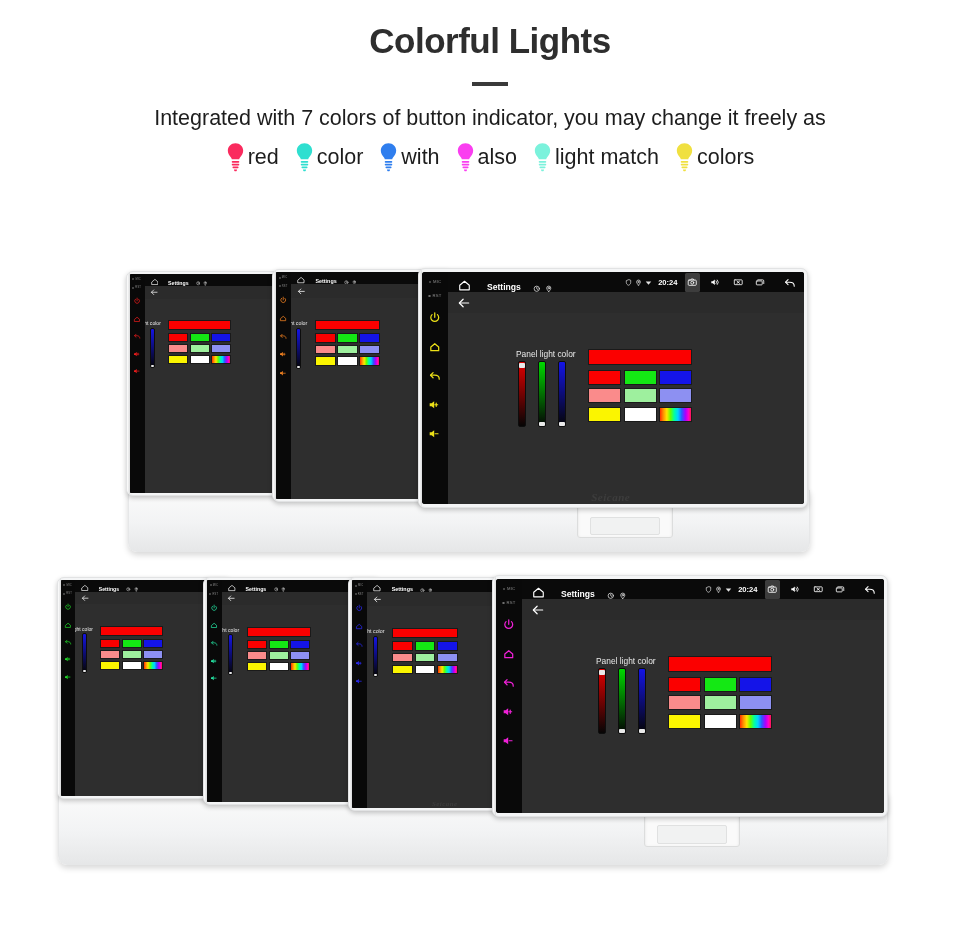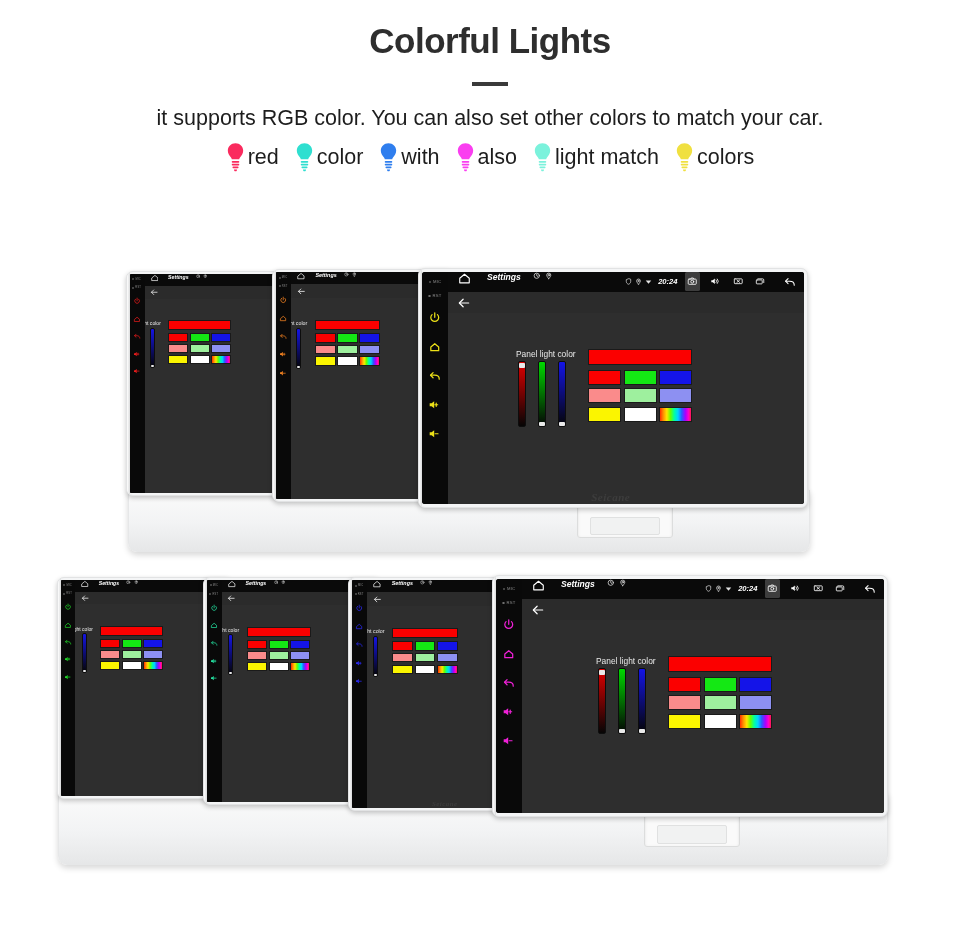--- a/index.html
+++ b/index.html
@@ -74,21 +74,21 @@
   .keys .micro {
     font-size: 3.4px; color: #8d8d8d; letter-spacing: .2px;
     white-space: nowrap;
   }
 
   
   .screen { position: absolute; top: 0; bottom: 0; right: 0; background: #1f1f1f; overflow: hidden; }
   .statusbar {
     position: relative; width: 100%;
     background: #0a0a0a;
-    display: flex; align-items: flex-start; font-style: italic;
+    display: flex; align-items: flex-end;
   }
   .sb-title { color: #fff; font-weight: bold; }
   .sb-clock { color: #fff; font-weight: bold; }
 
   .actionbar { width: 100%; background: #2b2b2b; display: flex; align-items: center; }
 
   .content { position: relative; width: 100%; background: #2e2e2e; }
 
   .panel-label { position: absolute; color: #e8e8e8; white-space: nowrap; }
 
@@ -124,21 +124,21 @@
 </style>
 </head>
 <body>
 
 <div id="page">
 
   <div class="hdr">
     <h1>Colorful Lights</h1>
     <div class="divider"></div>
     <div class="desc">
-      <div>it supports RGB color. You can also set other colors to match your car.</div>
+      <div>Integrated with 7 colors of button indicator, you may change it freely as</div>
     </div>
     <div class="legend" id="legend">
         <div class="legend-item">
           <span class="bulb"><svg viewBox="0 0 20 32" width="19" height="30">
               <path fill="#fa2b5e" d="M10 1.2C5.3 1.2 1.8 4.8 1.8 9.2c0 3.2 1.9 5.3 3.2 7 .6.8 1 1.5 1 2.2h8c0-.7.4-1.4 1-2.2 1.3-1.7 3.2-3.8 3.2-7 0-4.4-3.5-8-8.2-8z"></path>
               <rect fill="#fa2b5e" x="6" y="20.3" width="8" height="1.9" rx=".8"></rect>
               <rect fill="#fa2b5e" x="6" y="23.2" width="8" height="1.9" rx=".8"></rect>
               <rect fill="#fa2b5e" x="6.8" y="26.1" width="6.4" height="1.9" rx=".8"></rect>
               <path fill="#fa2b5e" d="M8.4 29.2h3.2c0 1.3-.6 2-1.6 2s-1.6-.7-1.6-2z"></path>
             </svg></span>

